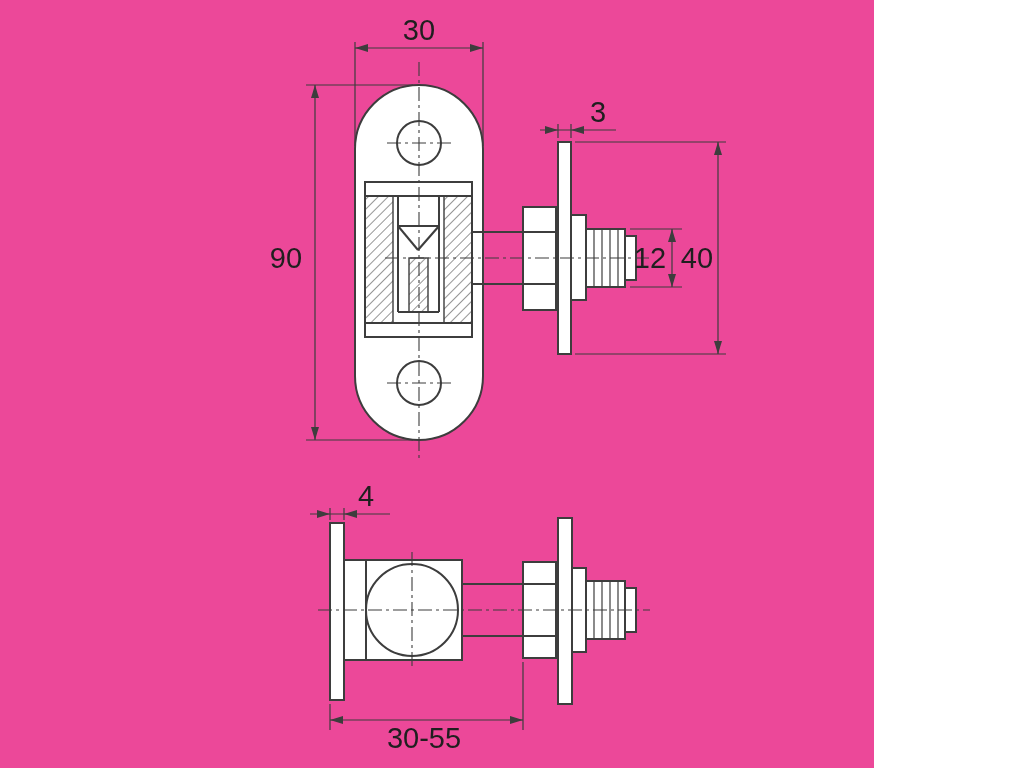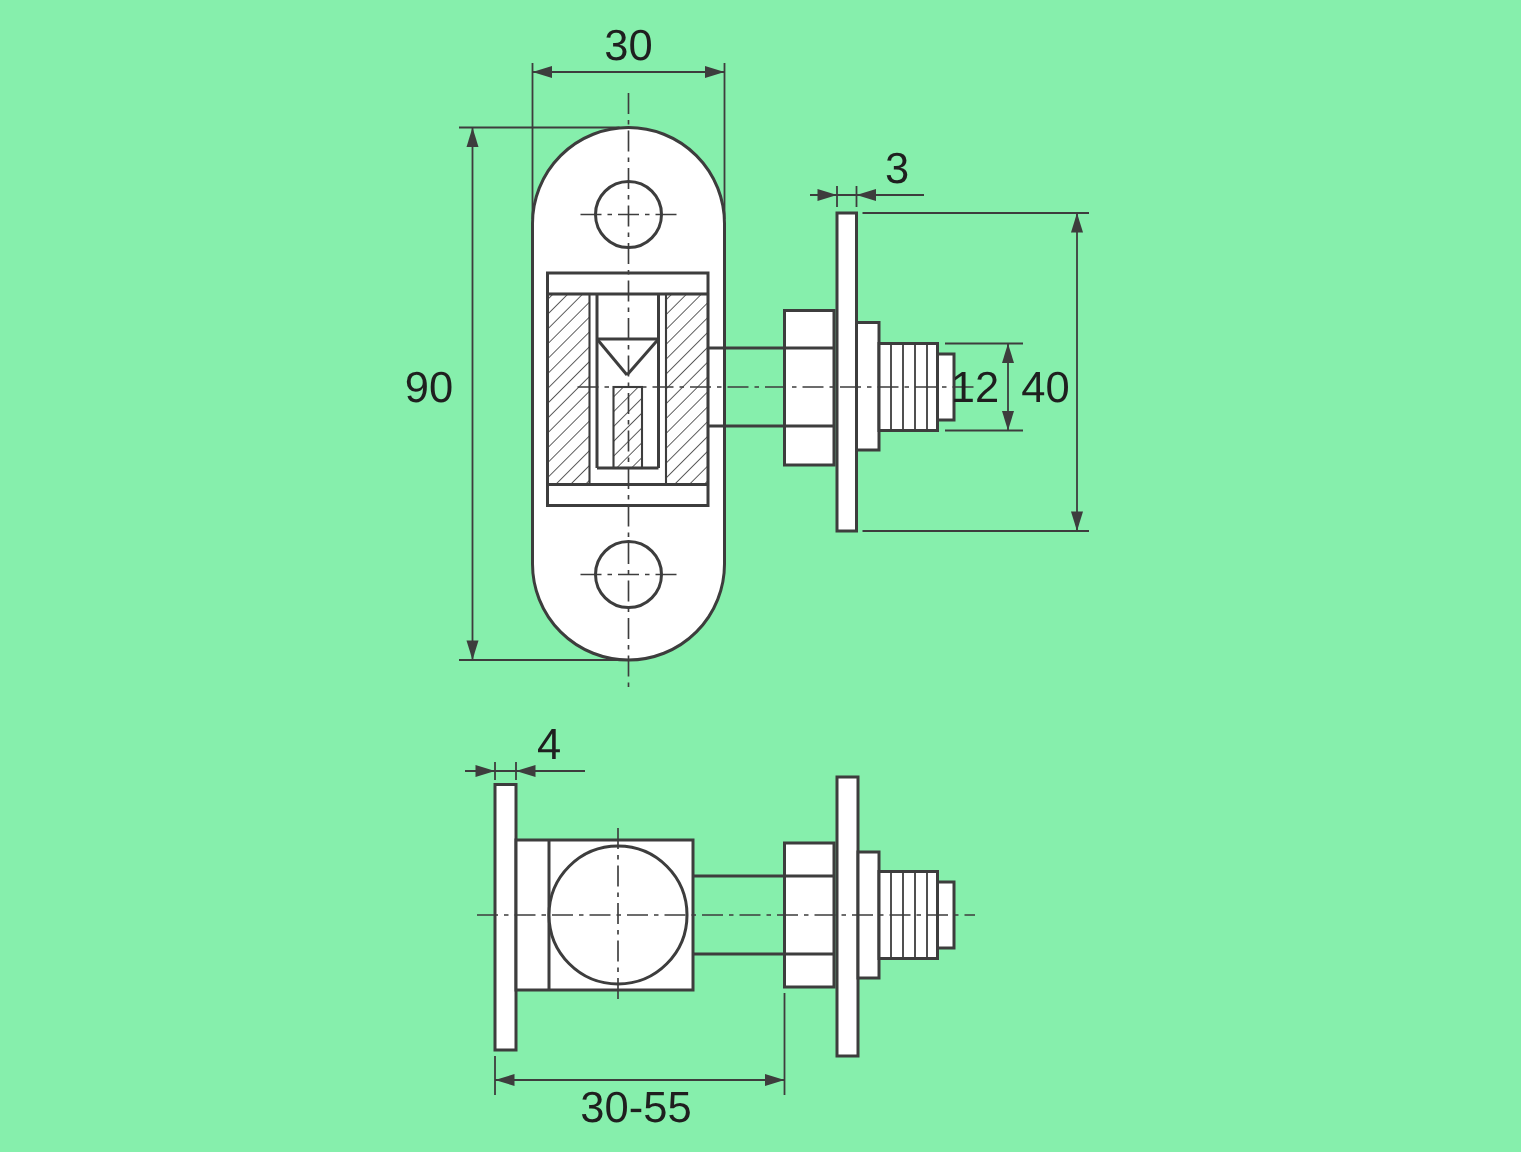--- a/index.html
+++ b/index.html
@@ -7,23 +7,23 @@
     padding: 0;
     background: #ffffff;
   }
   body {
     width: 1024px;
     height: 768px;
     overflow: hidden;
     font-family: "Liberation Sans", sans-serif;
   }
   .canvas {
-    width: 1014px;
+    width: 874px;
     height: 768px;
-    background: #86efac;
+    background: #ec4899;
   }
   .obj    { fill: none; stroke: #3d3d3d; stroke-width: 2; }
   .objf   { fill: #ffffff; stroke: #3d3d3d; stroke-width: 2; }
   .thin   { fill: none; stroke: #3d3d3d; stroke-width: 1.2; }
   .hatchr { fill: url(#hatchPattern); stroke: #3d3d3d; stroke-width: 1.4; }
   .center { fill: none; stroke: #3d3d3d; stroke-width: 1.1; stroke-dasharray: 14 4 3 4; }
   .dim    { fill: none; stroke: #3d3d3d; stroke-width: 1.2; }
   .arrow  { fill: #3d3d3d; stroke: none; }
   .dim-text {
     font-family: "Liberation Sans", sans-serif;

